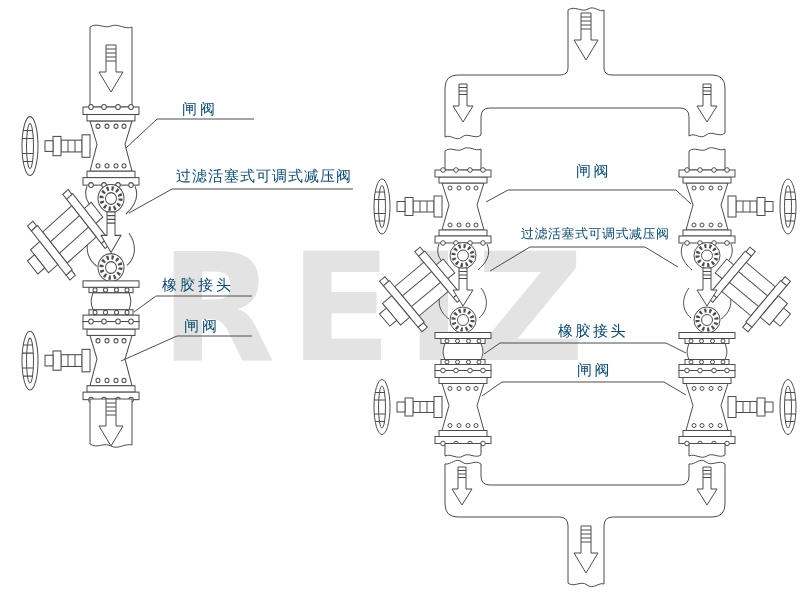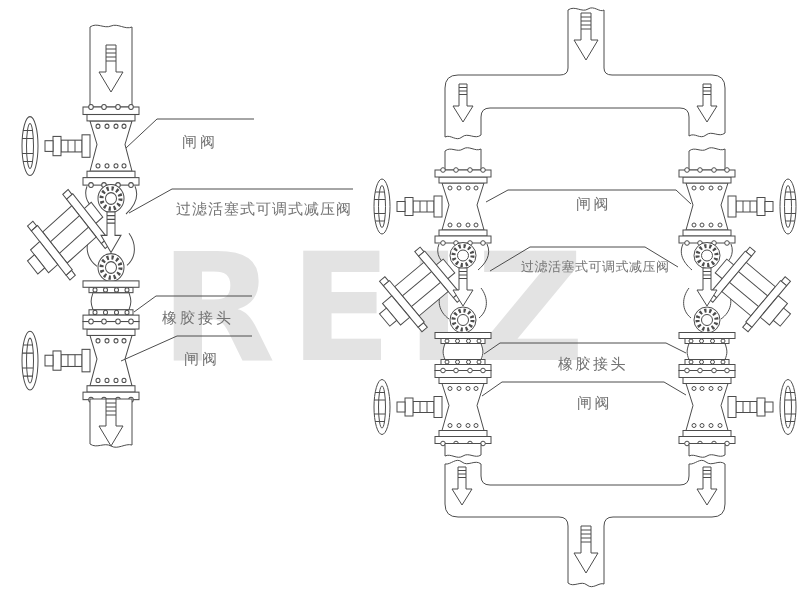--- a/index.html
+++ b/index.html
@@ -1,21 +1,21 @@
 <!DOCTYPE html>
 <html><head>
 <meta charset="utf-8">
 <style>
   html,body{margin:0;padding:0;background:#ffffff;}
   .stage{position:relative;width:800px;height:594px;background:#fff;overflow:hidden;
          font-family:"DejaVu Sans","Liberation Sans",sans-serif;}
   .stage svg{position:absolute;left:0;top:0;}
   .fw{fill:#ffffff;stroke:#4d4d4d;stroke-width:1;}
   .ln{fill:none;stroke:#4d4d4d;stroke-width:1;}
-  .lbl{position:absolute;white-space:nowrap;color:#737373;font-size:15px;letter-spacing:3px;margin-top:33px;}
+  .lbl{position:absolute;white-space:nowrap;color:#0c4a6e;font-size:15px;letter-spacing:3px;}
   .lbl.long{letter-spacing:1px;}
   .lbl.r-long{font-size:13px;letter-spacing:0.5px;}
   .lbl.r{letter-spacing:2.5px;}
   .wm-text{font-weight:bold;fill:#e3e3e3;font-size:150px;letter-spacing:14px;
            font-family:"DejaVu Sans","Liberation Sans",sans-serif;}
 </style>
 </head>
 <body>
 
 <div class="stage">

